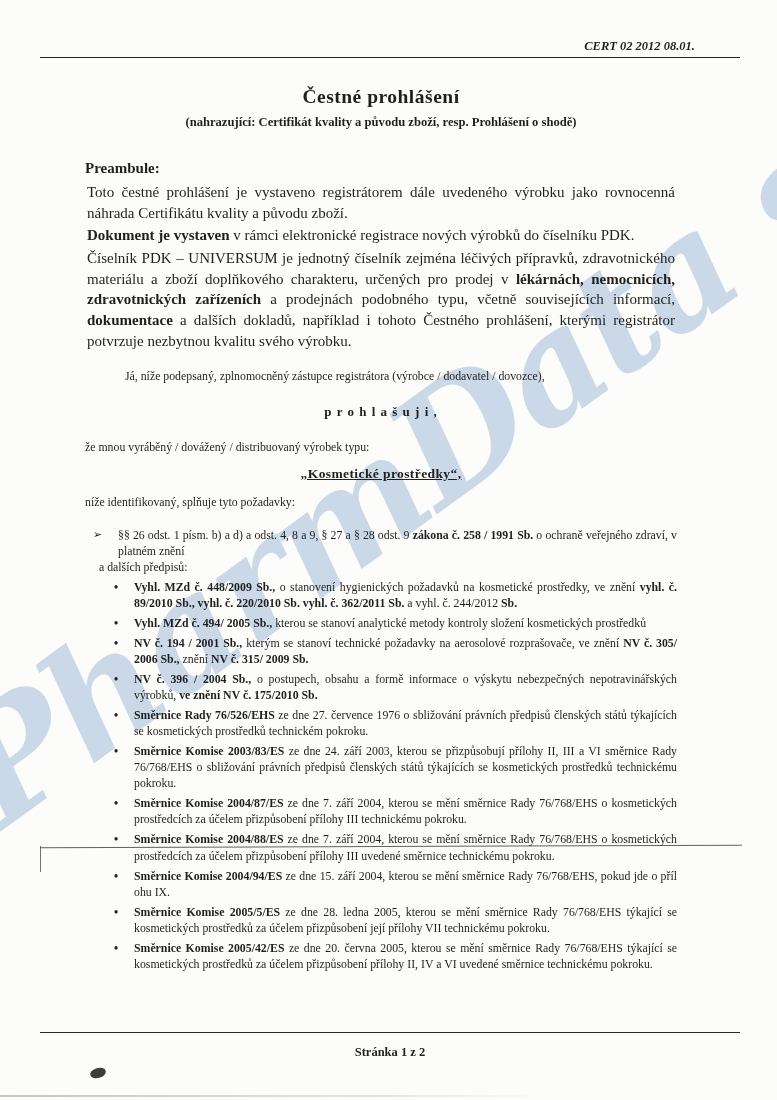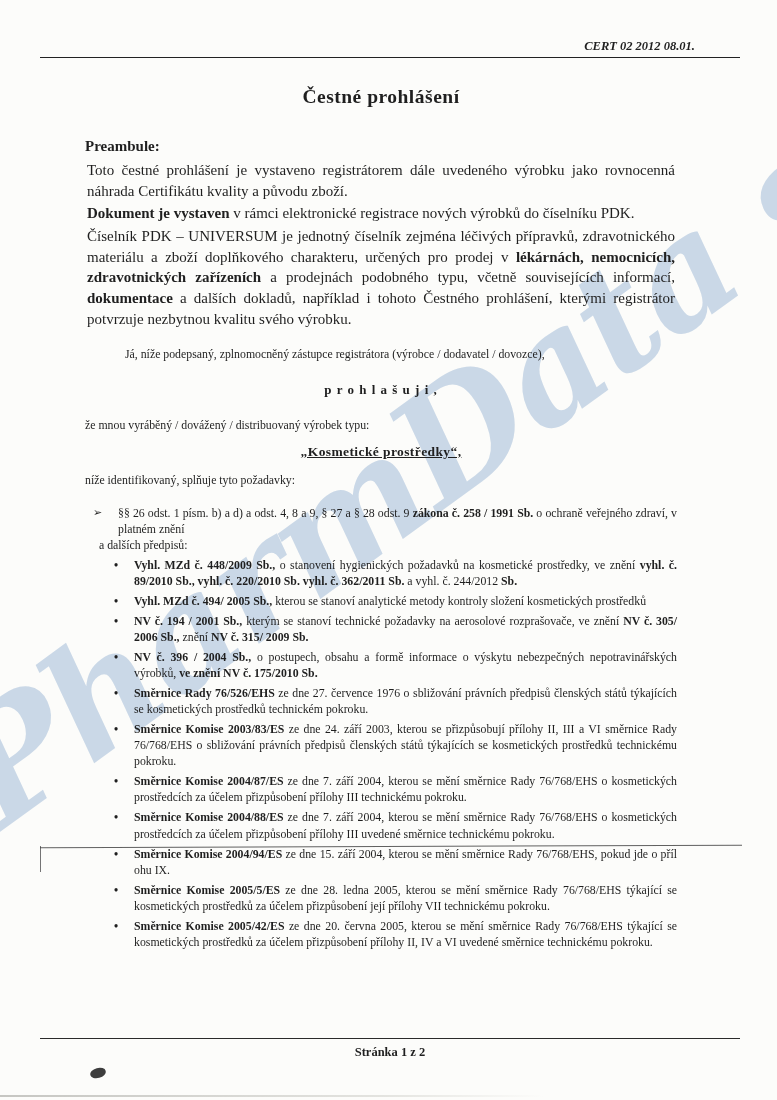--- a/index.html
+++ b/index.html
@@ -35,21 +35,21 @@
   .lead-item .marker{flex:none;width:25px;padding-left:8px;font-size:11px;}
   .lead-item .txt{flex:1;text-align:justify;}
   .followup{margin:1px 0 0 14px;font-size:11.8px;}
   .req-list{margin-top:3px;}
   .req-item{display:flex;margin-top:4px;font-size:11.8px;line-height:1.36;}
   .req-item .bullet{flex:none;width:20px;margin-left:29px;font-weight:bold;}
   .req-item .req-text{flex:1;text-align:justify;}
   .b{font-weight:bold;}
   .footer{
     position:absolute;left:40px;right:37px;bottom:40px;z-index:1;
-    border-top:1.7px solid #2a2a2a;text-align:center;padding-top:6px;
+    border-top:1.7px solid #2a2a2a;text-align:center;padding-top:12px;
     font-weight:bold;font-size:12.5px;
   }
   
   .artifact-line{position:absolute;left:40px;right:35px;top:846px;height:1.3px;background:#3a3a3a;transform:rotate(-0.2deg);opacity:.8;z-index:2;}
   .artifact-vline{position:absolute;left:40px;top:846px;width:1.3px;height:26px;background:#3a3a3a;opacity:.7;z-index:2;}
   .smudge{position:absolute;left:90px;top:1068px;width:16px;height:10px;background:#1b1b1b;border-radius:50%;transform:rotate(-15deg);opacity:.85;z-index:2;}
   .scan-edge{position:absolute;left:0;bottom:3px;width:70%;height:2px;background:linear-gradient(to right,#c6c6c2,#e3e3df 70%,transparent);z-index:0;}
 </style>
 </head>
 <body>
@@ -59,20 +59,21 @@
   <div class="watermark">PharmData s.r.o.</div>
 
   <div class="header-row">
     <span class="doc-code">CERT 02 2012 08.01.</span>
   </div>
   <hr class="header-rule">
 
   <div class="content">
 
     <h1 class="title">Čestné prohlášení</h1>
+    <div class="subtitle">(nahrazující: Certifikát kvality a původu zboží, resp. Prohlášení o shodě)</div>
 
     <h2 class="preambule-heading">Preambule:</h2>
 
     <div class="preamble">
       <p class="preamble-par"><span>Toto čestné prohlášení je vystaveno registrátorem dále uvedeného výrobku jako rovnocenná náhrada Certifikátu kvality a původu zboží.</span></p>
       <p class="preamble-par"><span class="b">Dokument je vystaven</span><span> v rámci elektronické registrace nových výrobků do číselníku PDK.</span></p>
       <p class="preamble-par"><span>Číselník PDK – UNIVERSUM je jednotný číselník zejména léčivých přípravků, zdravotnického materiálu a zboží doplňkového charakteru, určených pro prodej v </span><span class="b">lékárnách, nemocnicích, zdravotnických zařízeních</span><span> a prodejnách podobného typu, včetně souvisejících informací, </span><span class="b">dokumentace</span><span> a dalších dokladů, například i tohoto Čestného prohlášení, kterými registrátor potvrzuje nezbytnou kvalitu svého výrobku.</span></p>
     </div>
 
     <div class="intro">Já, níže podepsaný, zplnomocněný zástupce registrátora (výrobce / dodavatel / dovozce),</div>

